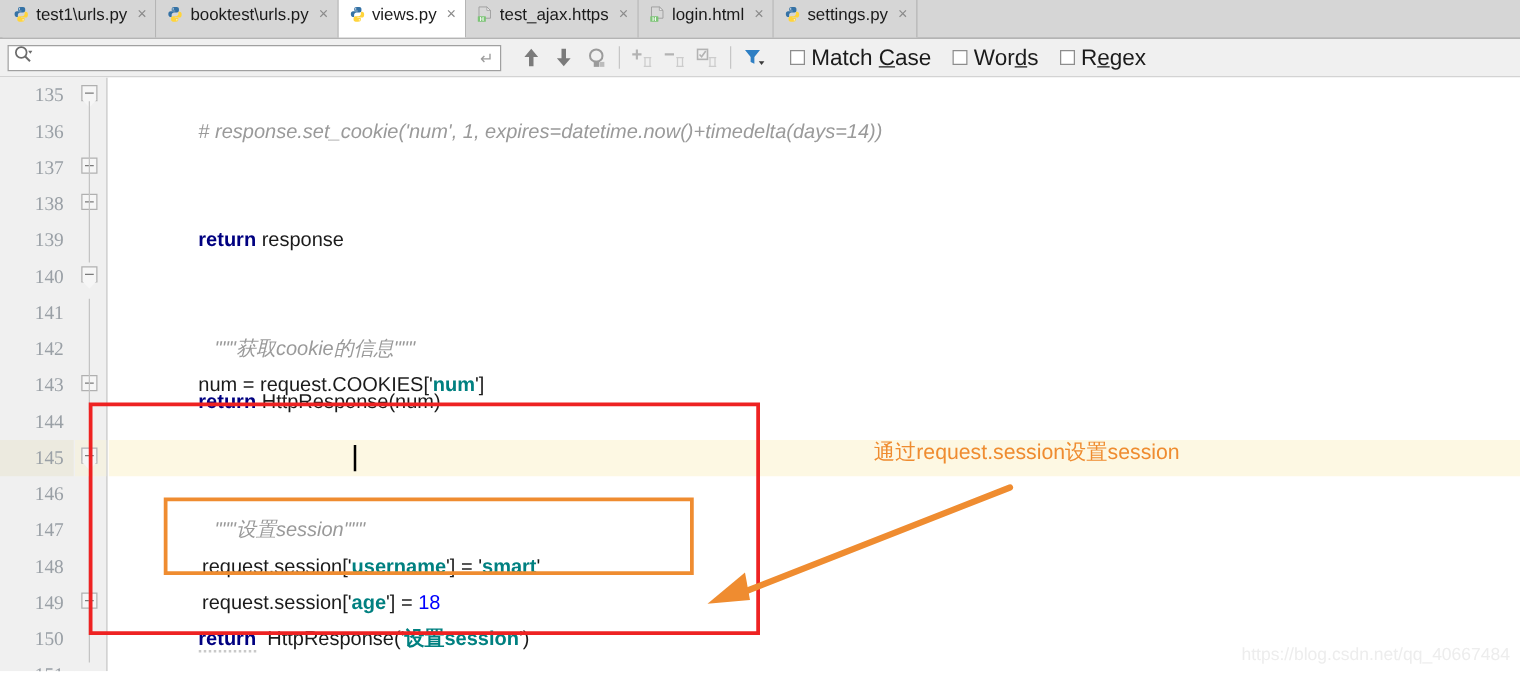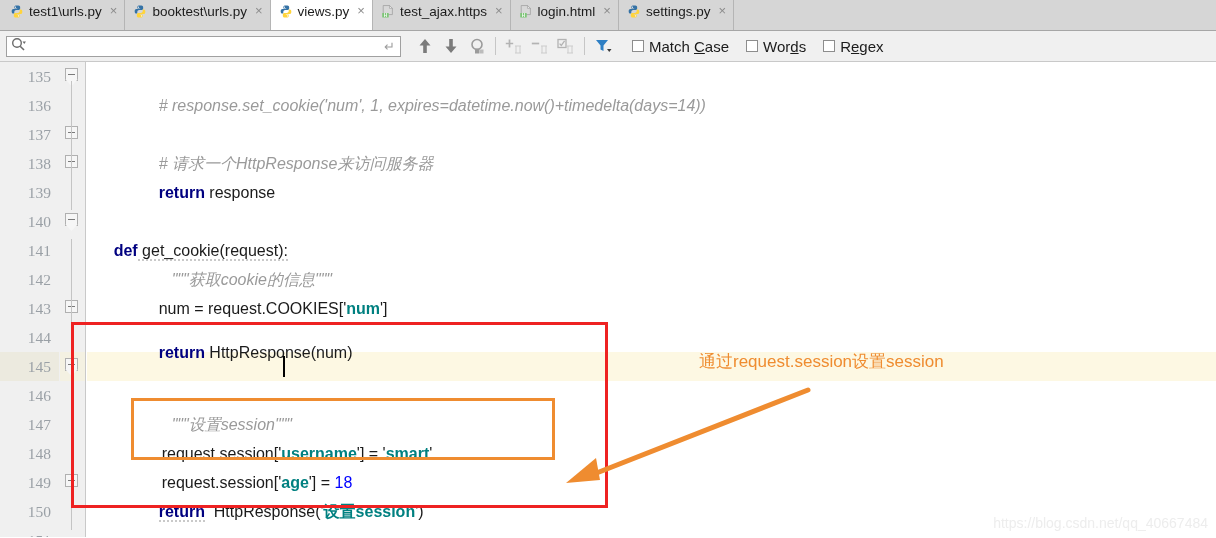--- a/index.html
+++ b/index.html
@@ -78,21 +78,21 @@
     color:#222;
   }
   #searchinput::placeholder { color:#9a9a9a; }
   .entericon { color:#9d9d9d; font-size:13px; flex:none; padding-right:1px; }
 
   .tbtn { width:26px; height:24px; display:flex; align-items:center; justify-content:center; flex:none; }
   .tsep { width:1px; height:18px; background:#c6c6c6; margin:0 5px; flex:none; }
 
   .chk {
     display:flex; align-items:center; gap:5px;
-    font-size:15px; color:#1b1b1b;
+    font-size:18px; color:#1b1b1b;
     margin-right:17px;
     white-space:nowrap;
   }
   .chk .box {
     width:12px; height:12px;
     border:1px solid #8d8d8d;
     background:#fff; flex:none;
   }
   .mn { text-decoration:underline; }
 
@@ -399,41 +399,35 @@
       <div class="foldline" style="top: 319px; height: 149px;"></div>
     </div>
   <div id="codearea">
 
     <div class="hl" id="hlrow" style="top: 290px;"></div>
 
     <div class="code" style="top:0px;left:45px">
       <span class="cmt"># response.set_cookie('num', 1, expires=datetime.now()+timedelta(days=14))</span>
     </div>
 
-    <div class="code" style="top:58px;left:45px">
-      <span class="cmt"># 请求一个HttpResponse来访问服务器</span>
-    </div>
 
     <div class="code" style="top:87px;left:45px">
       <span class="kw">return</span><span> response</span>
     </div>
 
-    <div class="code" style="top:145px;left:0px">
-      <span class="kw">def</span><span class="sq"> get_cookie(request):</span>
-    </div>
 
     <div class="code" style="top:174px;left:58px">
       <span class="doc">"""获取cookie的信息"""</span>
     </div>
 
     <div class="code" style="top:203px;left:45px">
       <span>num = request.COOKIES['</span><span class="str">num</span><span>']</span>
     </div>
 
-    <div class="code" style="top:247px;left:45px">
+    <div class="code" style="top:216px;left:45px">
       <span class="kw">return</span><span> HttpResponse(num)</span>
     </div>
 
     <div id="caret" style="left: 196.359px; top: 294px;"></div>
 
     <div class="code" style="top:319px;left:58px">
       <span class="doc">"""设置session"""</span>
     </div>
 
     <div class="code" style="top:348px;left:48px">

